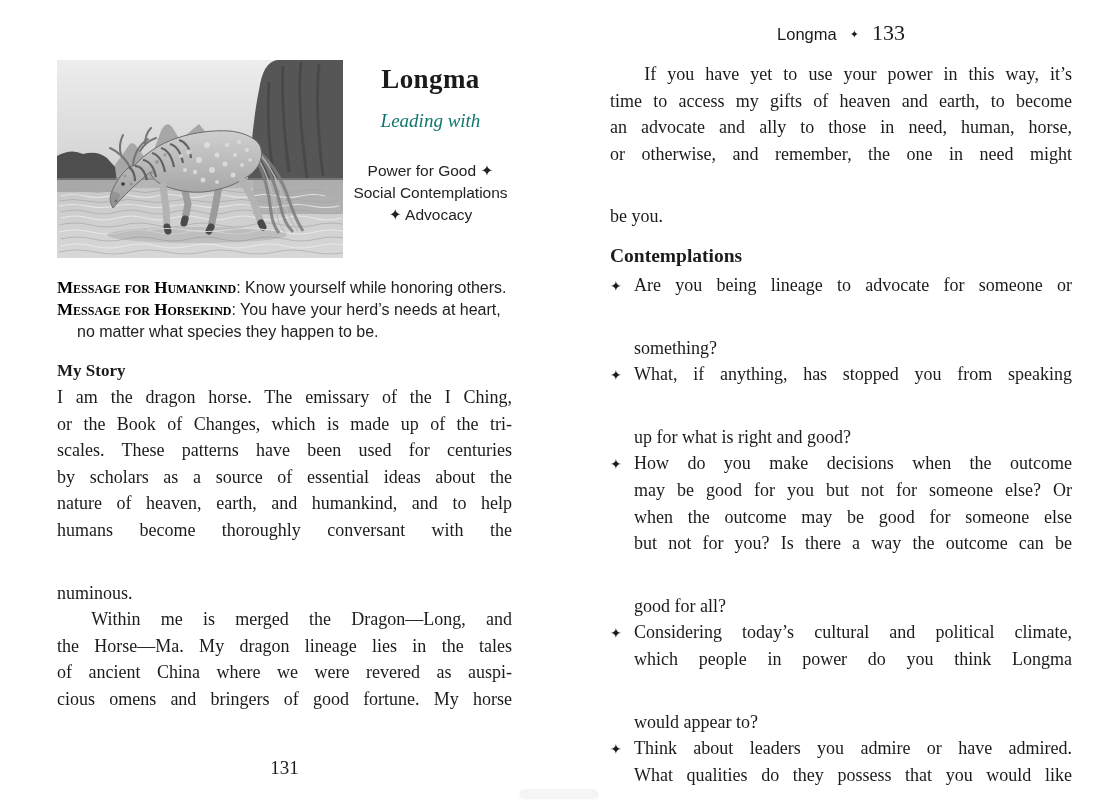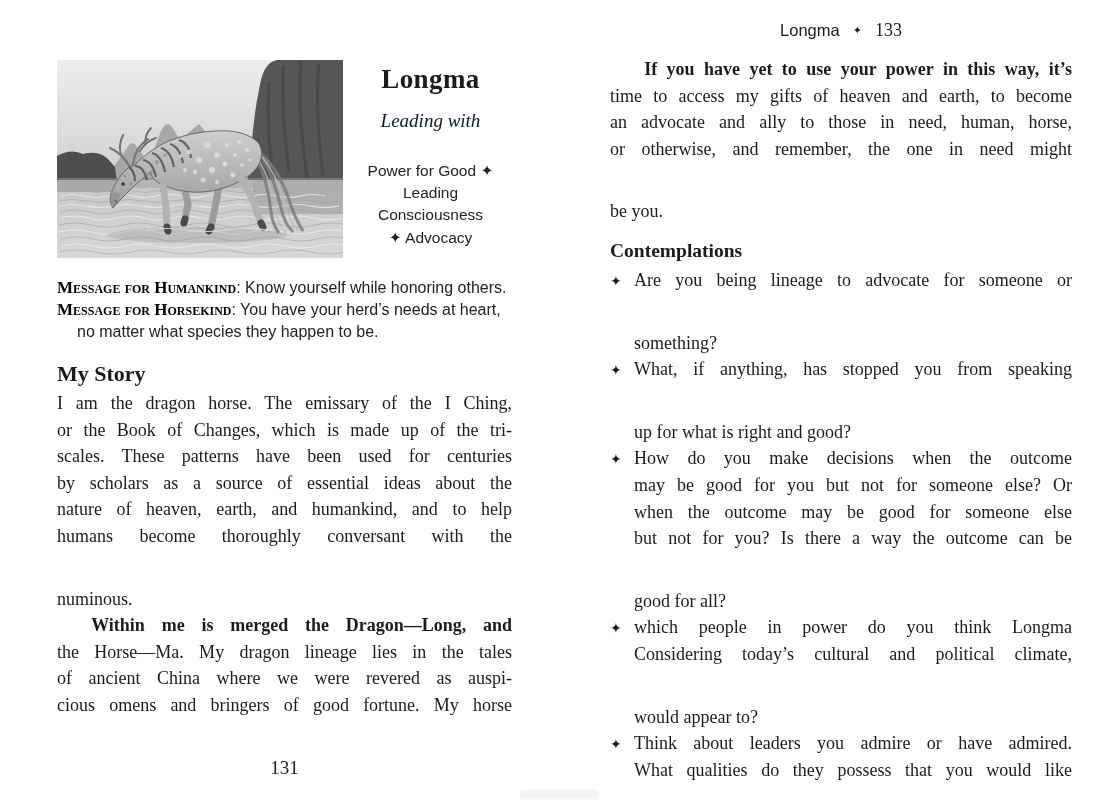--- a/index.html
+++ b/index.html
@@ -5,44 +5,44 @@
   html,body{margin:0;padding:0;}
   body{
     width:1120px;height:800px;position:relative;overflow:hidden;
     background:#ffffff;color:#1b1b1b;
     font-family:"Liberation Serif","DejaVu Serif",serif;
   }
   
   .jline{display:block;text-align:justify;text-align-last:justify;}
   .jline.last{text-align-last:left;margin-top:36px;}
   .para{margin:0;font-size:18px;line-height:26.6px;}
-  .para.indent .jline:first-child{text-indent:1.9em;font-weight:bold;}
+  .para.indent .jline:first-child{text-indent:1.9em;}
 
   
   .left-page{position:absolute;left:57px;top:60px;width:455px;}
   .fig-row{position:relative;height:198px;margin-bottom:19px;}
   .fig{position:absolute;left:0;top:0;width:286px;height:198px;}
   .title-block{position:absolute;left:292px;top:4px;width:163px;text-align:center;}
   .card-title{font-size:27px;font-weight:700;letter-spacing:.4px;}
-  .card-subtitle{margin-top:12px;font-style:italic;font-size:19px;line-height:1.5;color:#0f172a;}
+  .card-subtitle{margin-top:12px;font-style:italic;font-size:19px;line-height:1.5;color:#0f766e;}
   .card-keywords{margin-top:24px;font-family:"Liberation Sans","DejaVu Sans",sans-serif;
     font-size:15.5px;line-height:1.45;color:#232323;}
   .messages{font-family:"Liberation Sans","DejaVu Sans",sans-serif;font-size:16px;line-height:22px;color:#222;}
   .msg{margin:0;padding-left:20px;text-indent:-20px;}
   .msg-label{font-family:"Liberation Serif","DejaVu Serif",serif;font-weight:700;
     font-variant:small-caps;font-size:17px;color:#000000;}
-  .section-heading{font-size:22px;font-weight:700;margin:18px 0 3px 0;}
+  .section-heading{font-size:17px;font-weight:700;margin:18px 0 3px 0;}
   .page-number{position:absolute;left:57px;top:757px;width:455px;text-align:center;font-size:19px;}
 
   
   .right-page{position:absolute;left:610px;top:20px;width:462px;}
   .rp-header{display:flex;justify-content:center;align-items:baseline;gap:13px;margin-bottom:15px;}
   .rp-header .hdr-title{font-family:"Liberation Sans","DejaVu Sans",sans-serif;font-size:16.5px;color:#1a1a1a;}
   .rp-header .hdr-star{font-family:"DejaVu Sans",sans-serif;font-size:11px;position:relative;top:-2px;}
-  .rp-header .hdr-page{font-size:18px;}
+  .rp-header .hdr-page{font-size:22px;}
   .contemplations-heading{font-size:19.5px;font-weight:700;margin:15px 0 5px 0;}
   .bullet{position:relative;padding-left:24px;font-size:18px;line-height:26.6px;}
   .bullet-marker{position:absolute;left:0;top:1px;font-family:"DejaVu Sans",sans-serif;font-size:14px;}
 
   
   .invitation{position:relative;width:473px;height:70px;margin:22px 0 0 -3px;}
   .invitation svg{position:absolute;left:0;top:0;width:100%;height:100%;}
   .invitation-textwrap{position:absolute;left:44px;right:44px;top:9px;bottom:8px;
     display:flex;flex-direction:column;justify-content:center;text-align:center;}
   .invitation-title{font-size:19px;font-weight:400;line-height:26px;}
@@ -181,21 +181,21 @@
       <path d="M90,170 q20,-3 40,0 t40,0 t40,0" stroke="#dedede" stroke-width="1.2" fill="none" opacity=".9"></path>
     </svg>
 
     <div class="title-block">
       <div class="card-title">Longma</div>
       <div class="card-subtitle">
           <div>Leading with</div>
         </div>
       <div class="card-keywords">
           <div>Power for Good ✦</div>
-          <div>Leading Consciousness</div>
+          <div>Social Contemplations</div>
           <div>✦ Advocacy</div>
         </div>
     </div>
   </div>
 
   <div class="messages">
       <p class="msg"><span class="msg-label">Message for Humankind</span><span class="msg-text">: Know yourself while honoring others.</span></p>
       <p class="msg"><span class="msg-label">Message for Horsekind</span><span class="msg-text">: You have your herd’s needs at heart, no matter what species they happen to be.</span></p>
     </div>
 
@@ -261,22 +261,22 @@
           <span class="jline">How do you make decisions when the outcome</span>
           <span class="jline">may be good for you but not for someone else? Or</span>
           <span class="jline">when the outcome may be good for someone else</span>
           <span class="jline">but not for you? Is there a way the outcome can be</span>
           <span class="jline last">good for all?</span>
         </div>
       </div>
       <div class="bullet">
         <span class="bullet-marker">✦</span>
         <div class="bullet-body">
+          <span class="jline">Considering today’s cultural and political climate,</span>
           <span class="jline">which people in power do you think Longma</span>
-          <span class="jline">Considering today’s cultural and political climate,</span>
           <span class="jline last">would appear to?</span>
         </div>
       </div>
       <div class="bullet">
         <span class="bullet-marker">✦</span>
         <div class="bullet-body">
           <span class="jline">Think about leaders you admire or have admired.</span>
           <span class="jline">What qualities do they possess that you would like</span>
           <span class="jline last">to anything?</span>
         </div>

